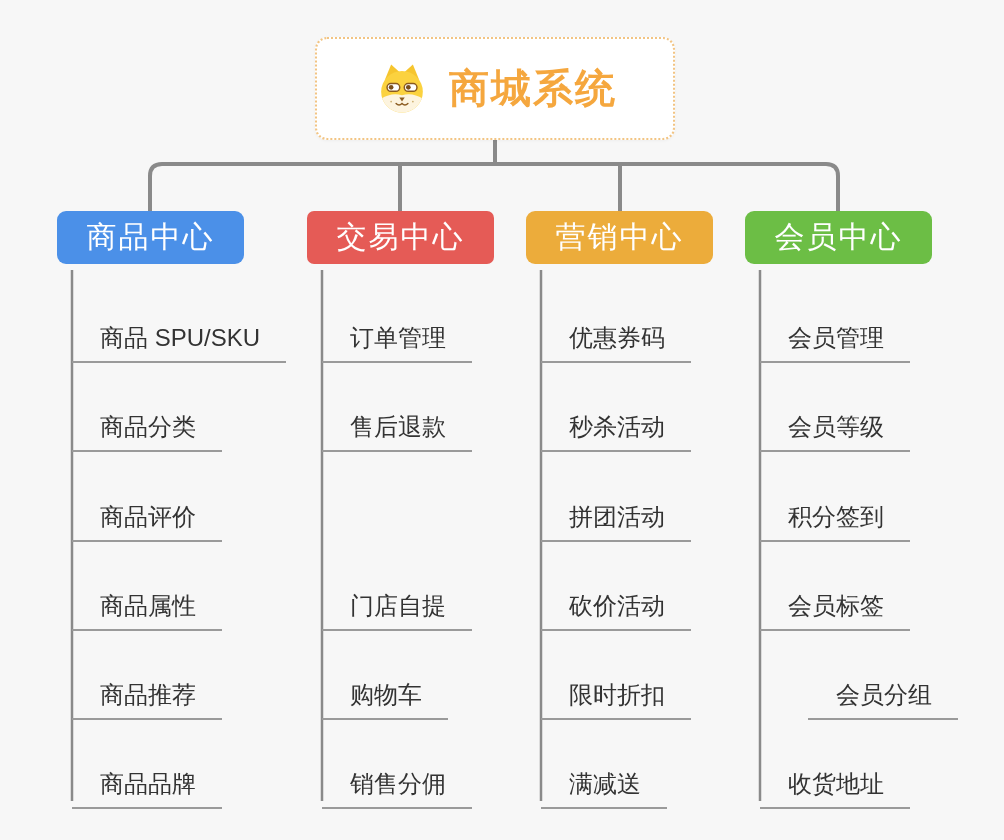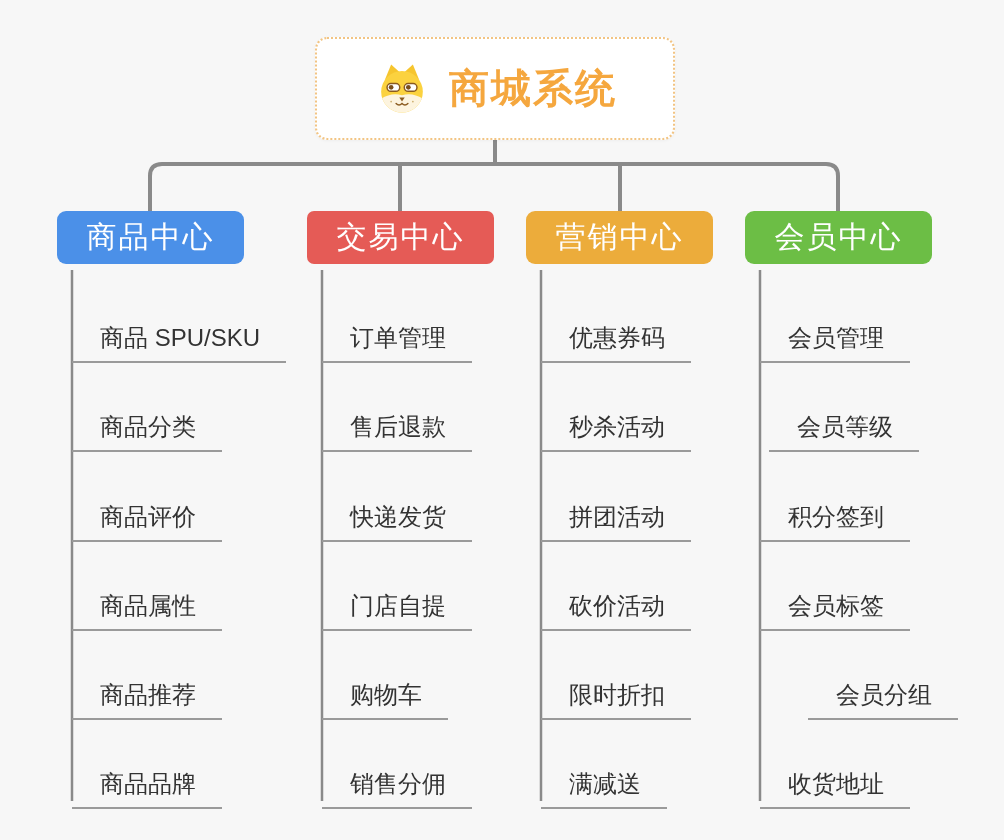--- a/index.html
+++ b/index.html
@@ -102,32 +102,31 @@
 
   <div class="row col0 r0" style="border-bottom-color: rgb(154, 154, 154);">商品 SPU/SKU</div>
   <div class="row col0 r1" style="border-bottom-color: rgb(154, 154, 154);">商品分类</div>
   <div class="row col0 r2" style="border-bottom-color: rgb(154, 154, 154);">商品评价</div>
   <div class="row col0 r3" style="border-bottom-color: rgb(154, 154, 154);">商品属性</div>
   <div class="row col0 r4" style="border-bottom-color: rgb(154, 154, 154);">商品推荐</div>
   <div class="row col0 r5" style="border-bottom-color: rgb(154, 154, 154);">商品品牌</div>
 
   <div class="row col1 r0" style="border-bottom-color: rgb(154, 154, 154);">订单管理</div>
   <div class="row col1 r1" style="border-bottom-color: rgb(154, 154, 154);">售后退款</div>
-  <div class="row col1 r2" style="border-bottom-color: rgb(154, 154, 154);">快递发货</div>
   <div class="row col1 r3" style="border-bottom-color: rgb(154, 154, 154);">门店自提</div>
   <div class="row col1 r4" style="border-bottom-color: rgb(154, 154, 154);">购物车</div>
   <div class="row col1 r5" style="border-bottom-color: rgb(154, 154, 154);">销售分佣</div>
 
   <div class="row col2 r0" style="border-bottom-color: rgb(154, 154, 154);">优惠券码</div>
   <div class="row col2 r1" style="border-bottom-color: rgb(154, 154, 154);">秒杀活动</div>
   <div class="row col2 r2" style="border-bottom-color: rgb(154, 154, 154);">拼团活动</div>
   <div class="row col2 r3" style="border-bottom-color: rgb(154, 154, 154);">砍价活动</div>
   <div class="row col2 r4" style="border-bottom-color: rgb(154, 154, 154);">限时折扣</div>
   <div class="row col2 r5" style="border-bottom-color: rgb(154, 154, 154);">满减送</div>
 
   <div class="row col3 r0" style="border-bottom-color: rgb(154, 154, 154);">会员管理</div>
-  <div class="row col3 r1" style="border-bottom-color: rgb(154, 154, 154); margin-left: 9px;">会员等级</div>
+  <div class="row col3 r1" style="border-bottom-color: rgb(154, 154, 154);">会员等级</div>
   <div class="row col3 r2" style="border-bottom-color: rgb(154, 154, 154);">积分签到</div>
   <div class="row col3 r3" style="border-bottom-color: rgb(154, 154, 154);">会员标签</div>
   <div class="row col3 r4" style="border-bottom-color: rgb(154, 154, 154); margin-left: 48px;">会员分组</div>
   <div class="row col3 r5" style="border-bottom-color: rgb(154, 154, 154);">收货地址</div>
 
 </div>
 
 </body></html>

